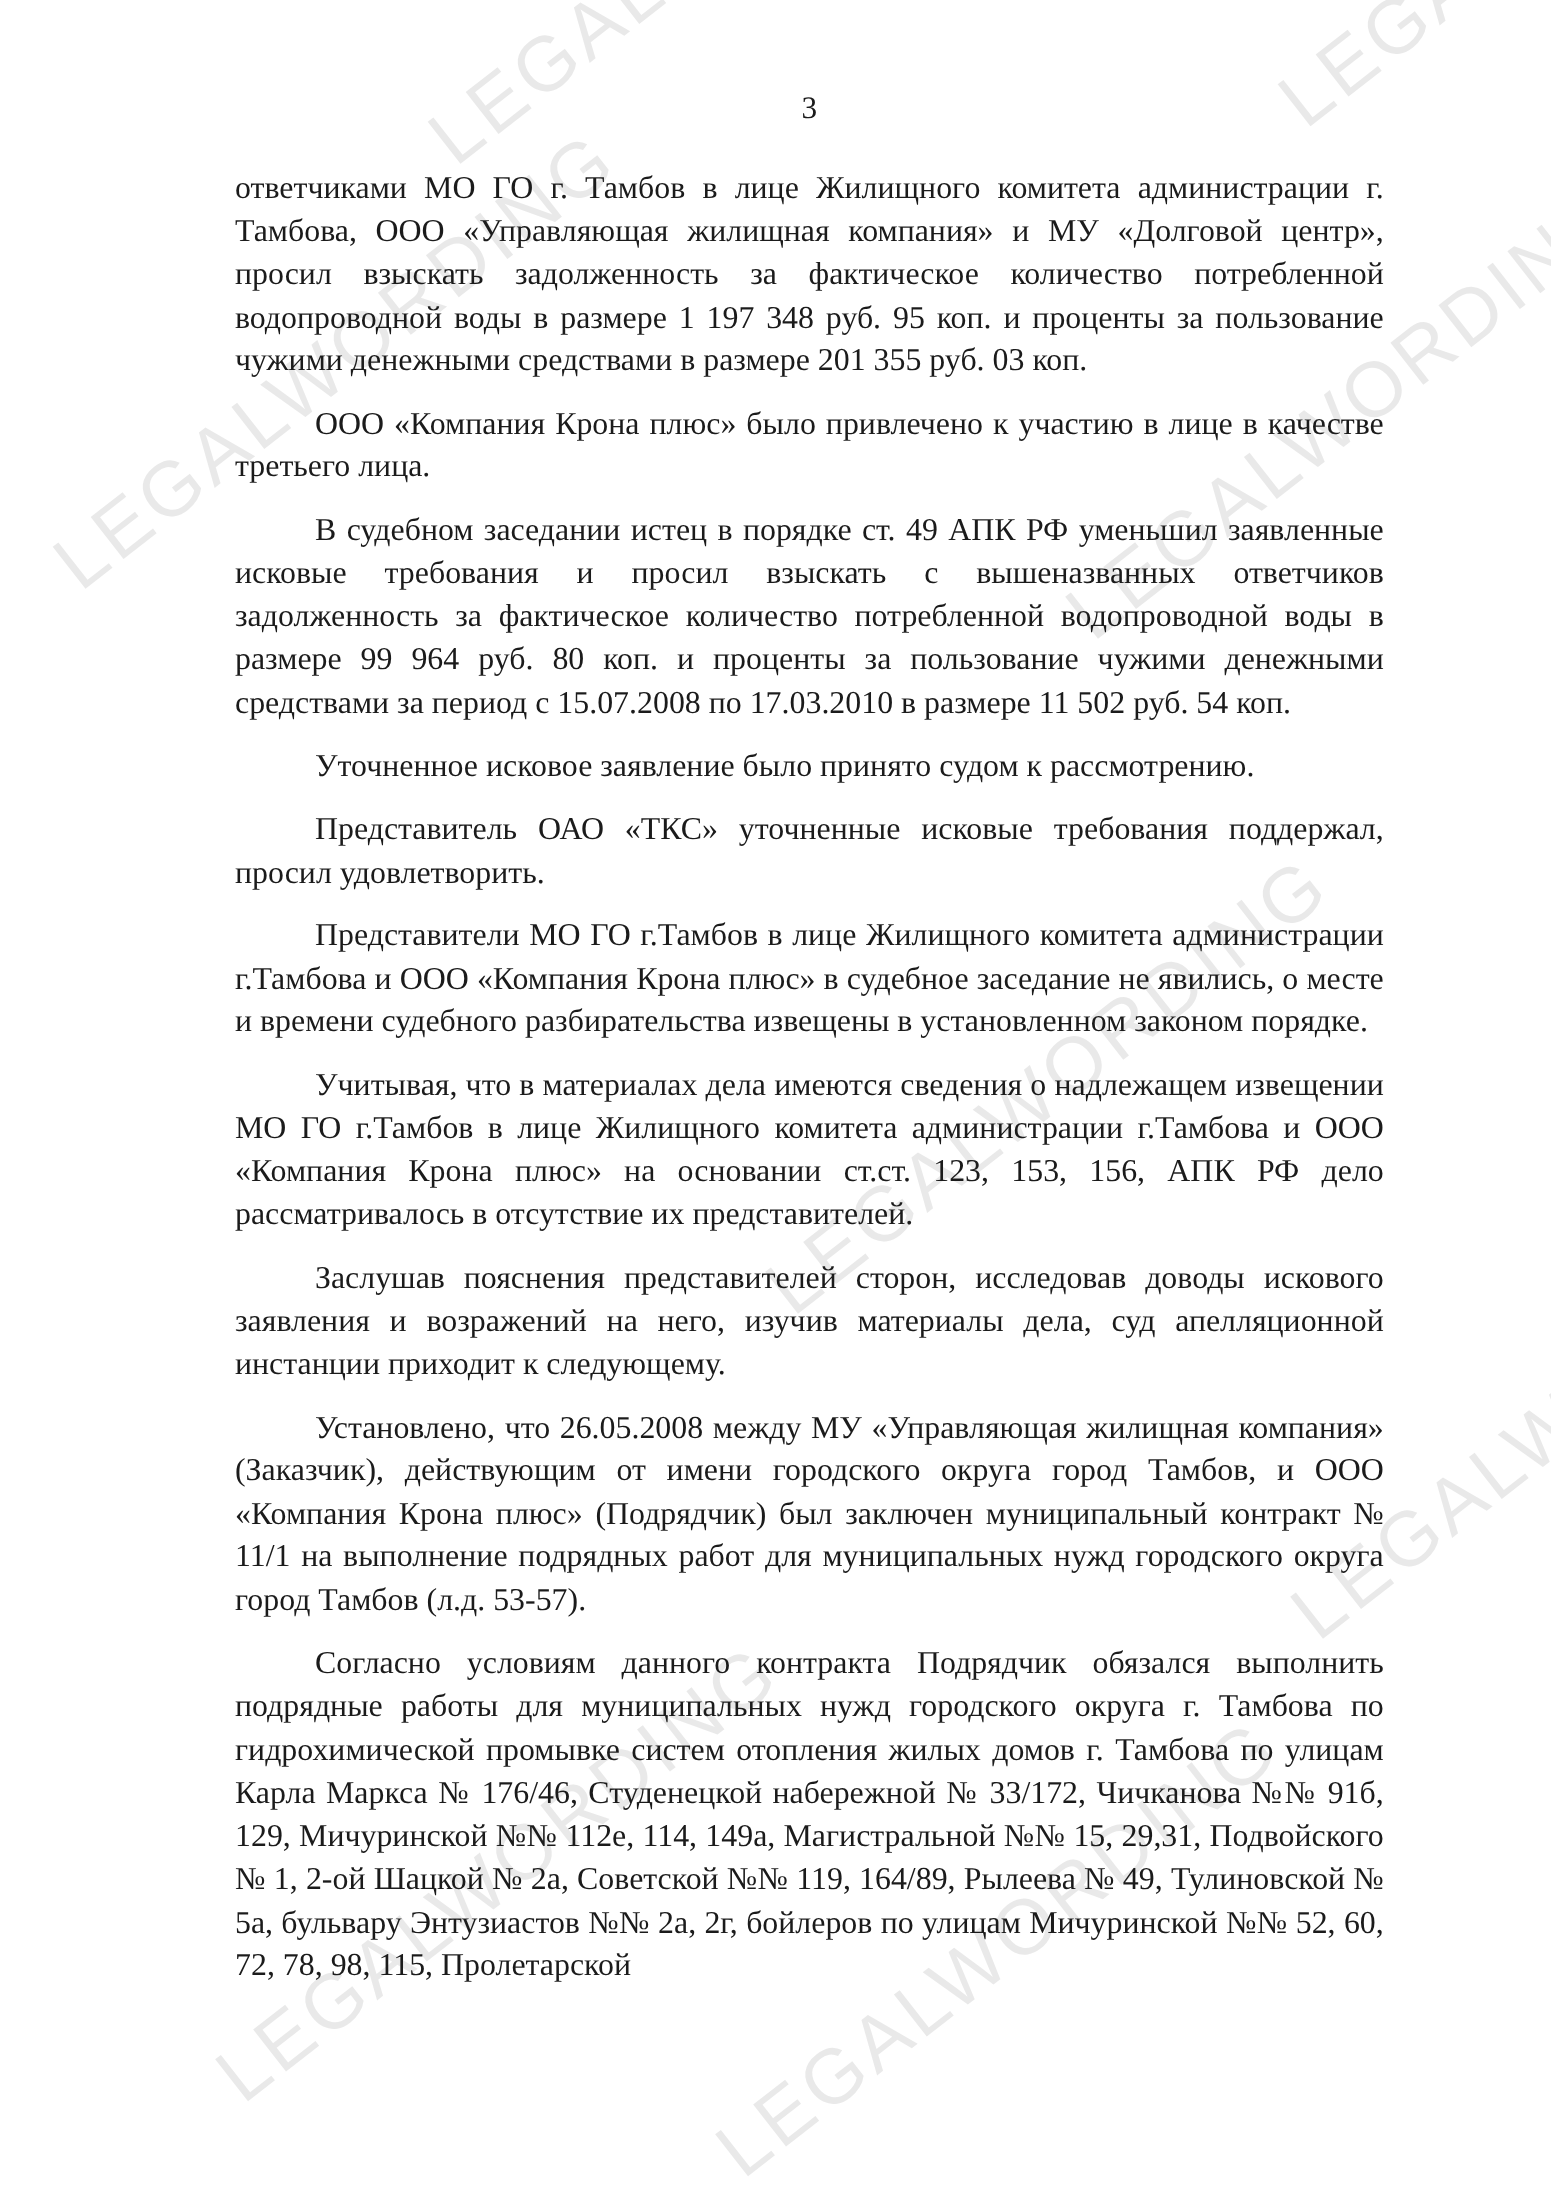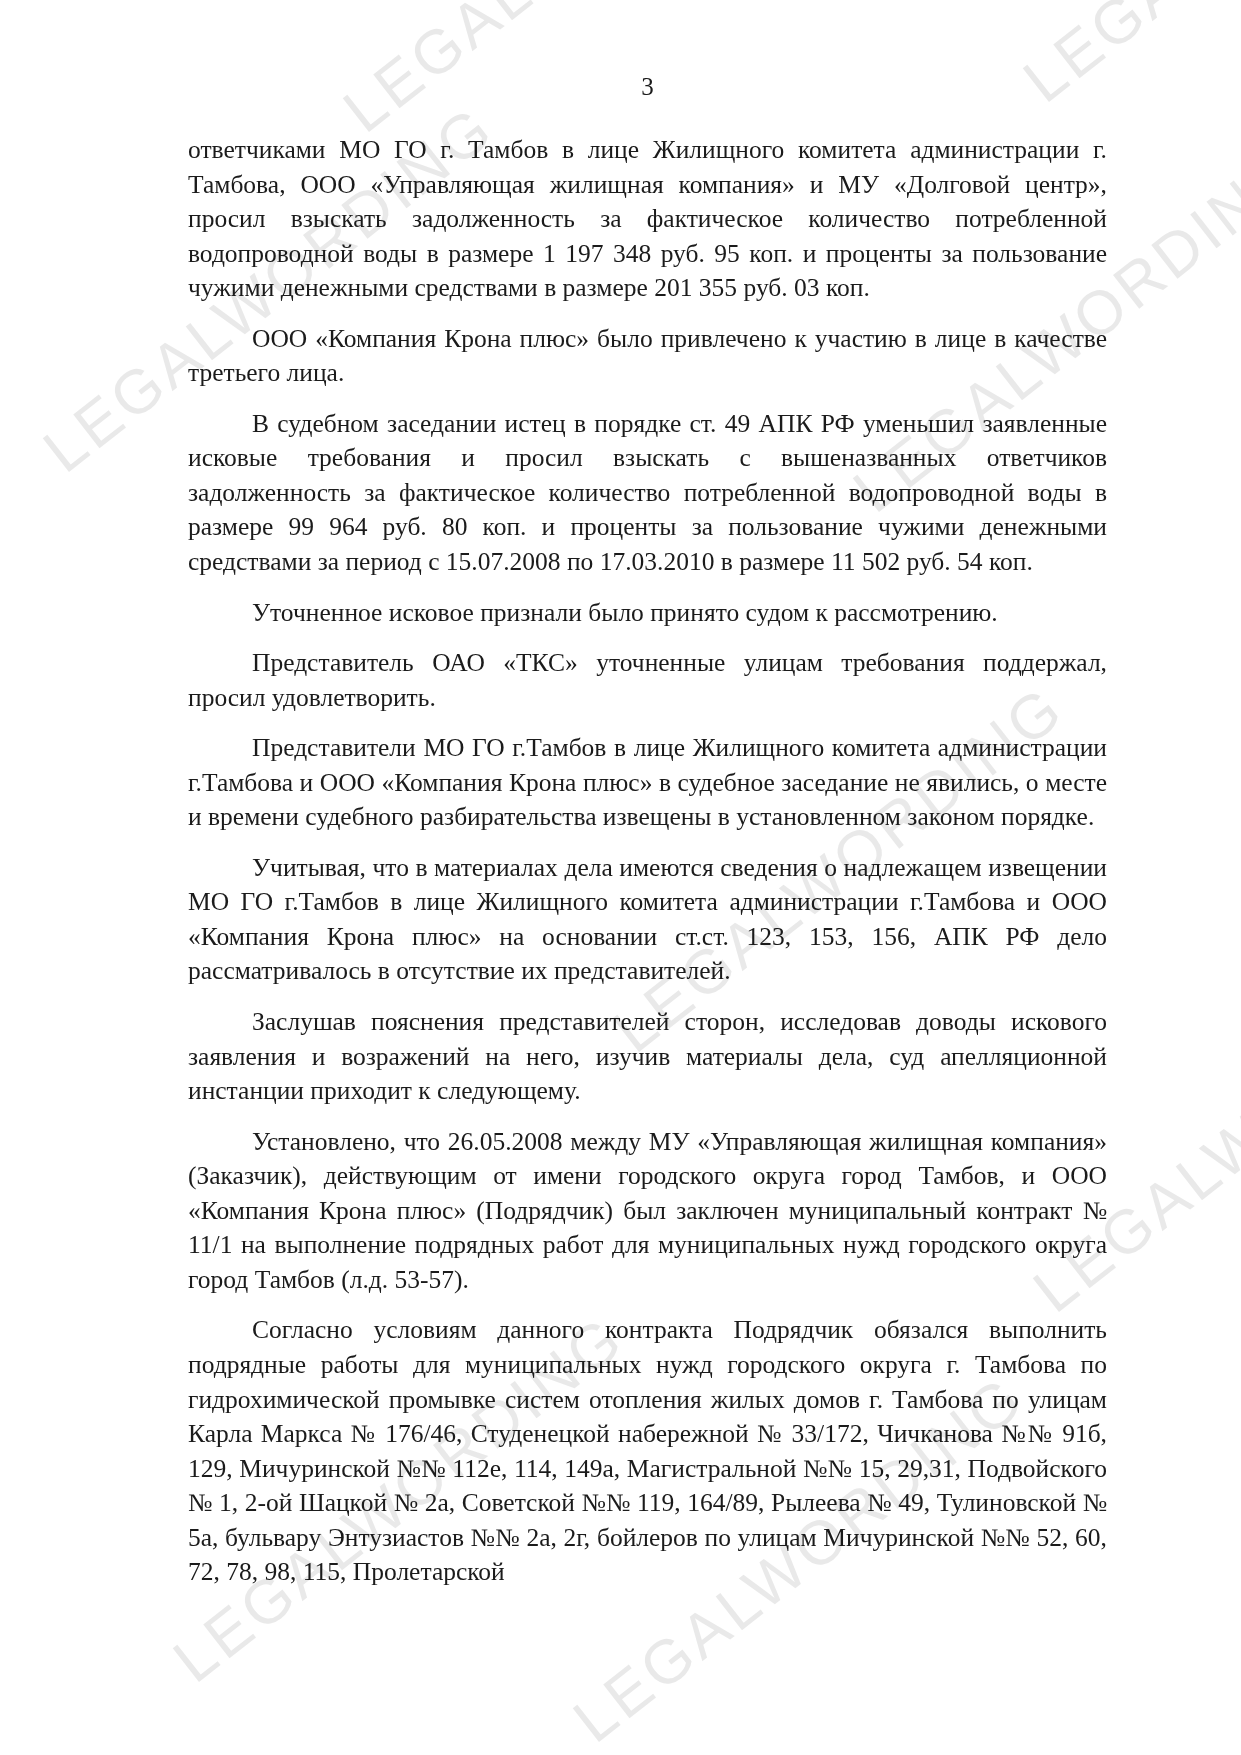--- a/index.html
+++ b/index.html
@@ -81,21 +81,21 @@
   <div class="wm wm-7">LEGALWORDING</div>
   <div class="wm wm-8">LEGALWORDING</div>
 </div>
 
 <div class="page">
   <div class="page-number">3</div>
   <div class="doc-body">
     <p class="para no-indent">ответчиками МО ГО г. Тамбов в лице Жилищного комитета администрации г. Тамбова, ООО «Управляющая жилищная компания» и МУ «Долговой центр», просил взыскать задолженность за фактическое количество потребленной водопроводной воды в размере 1 197 348 руб. 95 коп. и проценты за пользование чужими денежными средствами  в размере 201 355 руб. 03 коп.</p>
     <p class="para">ООО «Компания Крона плюс» было привлечено к участию в лице в качестве третьего лица.</p>
     <p class="para">В судебном заседании истец в порядке ст. 49 АПК РФ уменьшил заявленные исковые требования и просил взыскать с вышеназванных ответчиков задолженность за фактическое количество потребленной водопроводной воды в размере 99 964 руб. 80 коп. и проценты за пользование чужими денежными средствами   за период с 15.07.2008 по 17.03.2010 в размере 11 502 руб. 54 коп.</p>
-    <p class="para">Уточненное исковое признали было принято судом к рассмотрению.</p>
-    <p class="para">Представитель ОАО «ТКС» уточненные улицам требования поддержал, просил удовлетворить.</p>
+    <p class="para">Уточненное исковое заявление было принято судом к рассмотрению.</p>
+    <p class="para">Представитель ОАО «ТКС» уточненные исковые требования поддержал, просил удовлетворить.</p>
     <p class="para">Представители МО ГО г.Тамбов в лице Жилищного комитета администрации г.Тамбова и ООО «Компания Крона плюс» в судебное заседание не явились, о месте и времени судебного разбирательства извещены  в установленном законом порядке.</p>
     <p class="para">Учитывая, что в материалах дела имеются сведения о надлежащем извещении МО ГО г.Тамбов в лице Жилищного комитета администрации г.Тамбова и ООО «Компания Крона плюс» на основании ст.ст. 123, 153, 156, АПК РФ дело рассматривалось в  отсутствие их представителей.</p>
     <p class="para">Заслушав пояснения представителей сторон, исследовав доводы искового заявления и возражений на него, изучив материалы дела, суд апелляционной инстанции приходит к следующему.</p>
     <p class="para">Установлено, что 26.05.2008 между МУ «Управляющая жилищная компания» (Заказчик), действующим от имени городского округа город Тамбов, и ООО «Компания Крона плюс» (Подрядчик) был заключен муниципальный контракт № 11/1 на выполнение подрядных работ для муниципальных нужд городского округа город Тамбов (л.д. 53-57).</p>
     <p class="para">Согласно условиям данного контракта Подрядчик обязался выполнить подрядные работы для муниципальных нужд городского округа г. Тамбова по гидрохимической промывке систем отопления жилых домов  г. Тамбова по улицам Карла Маркса № 176/46, Студенецкой набережной № 33/172, Чичканова №№ 91б, 129, Мичуринской №№ 112е, 114, 149а, Магистральной №№ 15, 29,31, Подвойского № 1, 2-ой Шацкой № 2а, Советской №№ 119, 164/89, Рылеева № 49, Тулиновской № 5а, бульвару Энтузиастов №№ 2а, 2г, бойлеров по улицам Мичуринской №№ 52, 60, 72, 78, 98, 115,  Пролетарской</p>
   </div>
 </div>
 
 </body></html>

